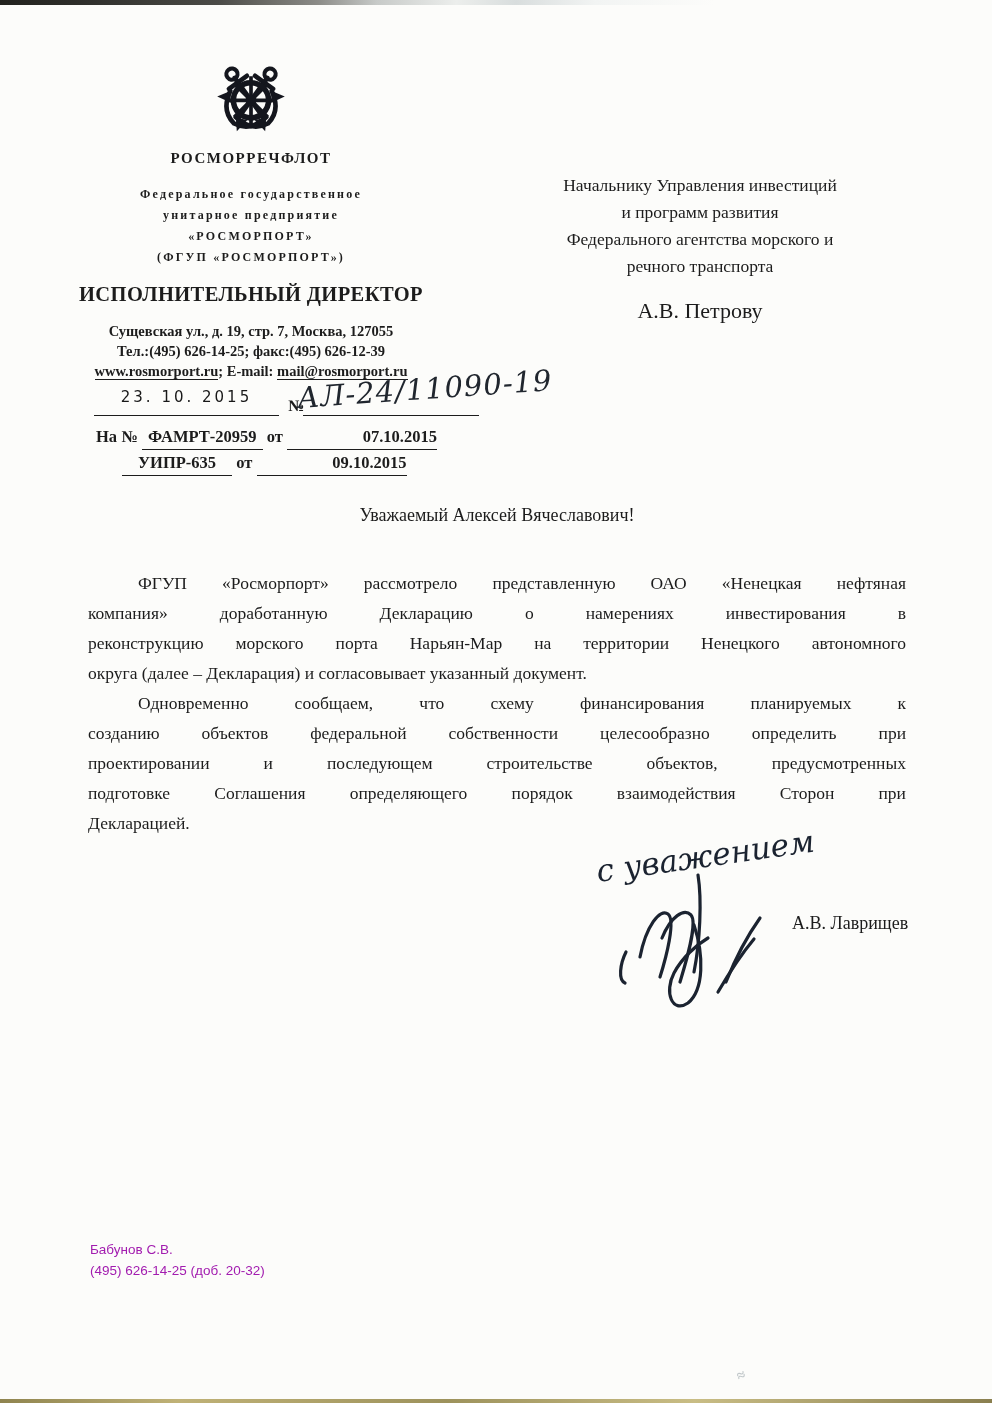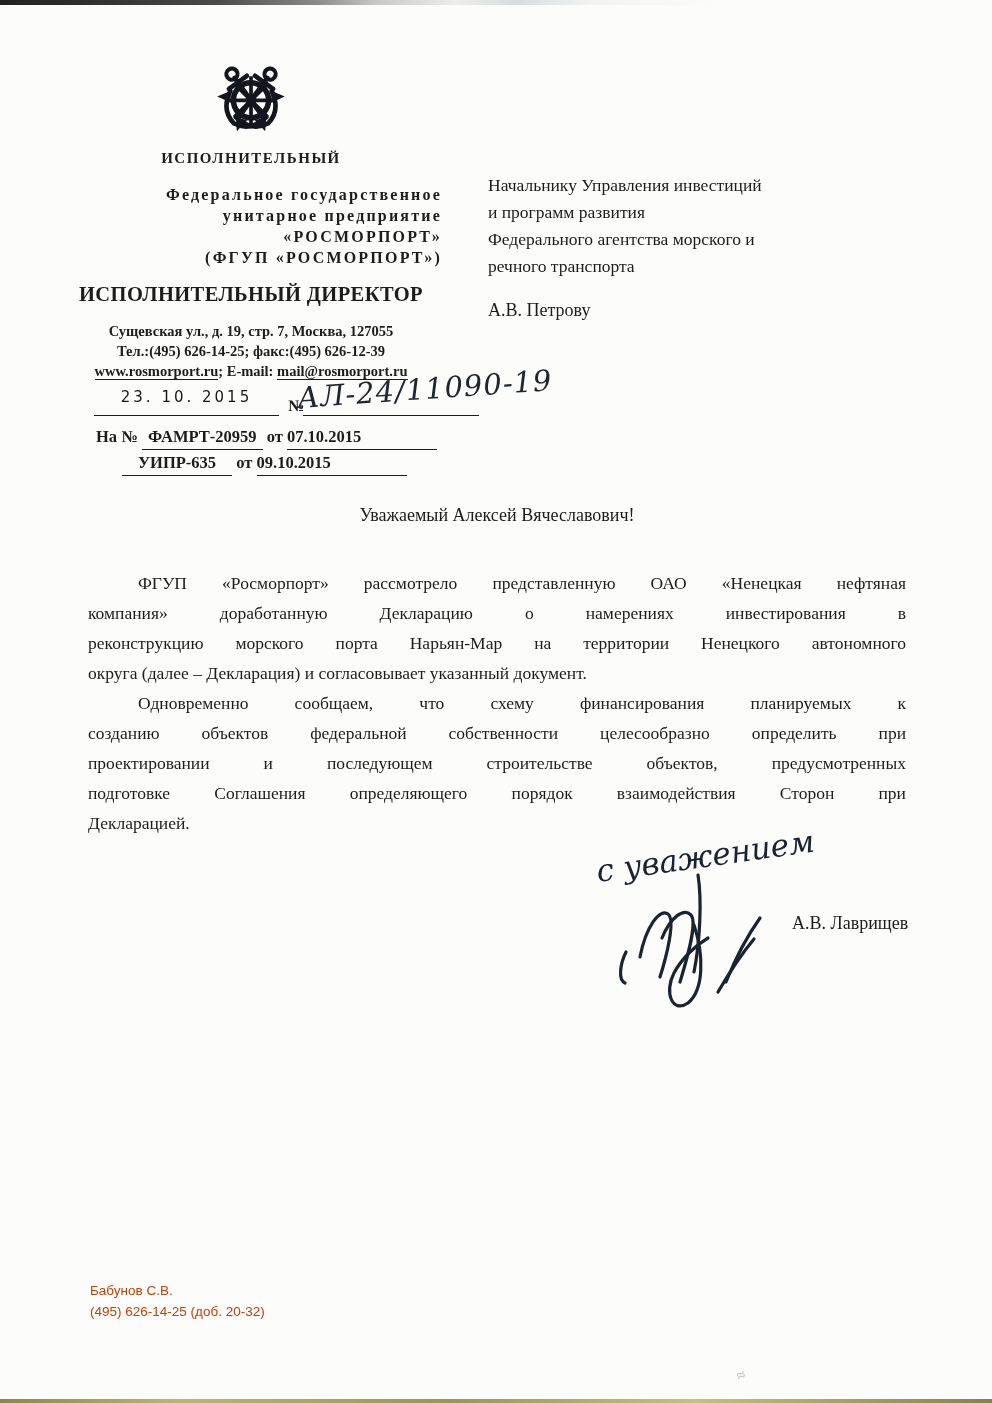--- a/index.html
+++ b/index.html
@@ -36,23 +36,22 @@
     position: absolute; left: 60px; top: 54px; width: 382px;
     text-align: center;
   }
   .logo { display: block; margin: 0 auto; }
   .agency-name {
     margin-top: 8px;
     font-weight: bold; font-size: 15px; letter-spacing: 1.5px;
   }
   .org-block { margin-top: 17px; }
   .org-line {
-    font-weight: bold; font-size: 16px; letter-spacing: 2.2px;
+    font-weight: bold; font-size: 12px; letter-spacing: 2.2px;
     line-height: 21px;
-    text-align: right;
   }
   .position-title {
     margin-top: 15px;
     font-weight: bold; font-size: 20.5px; letter-spacing: .4px;
   }
   .addr-block { margin-top: 15px; }
   .addr-line { font-weight: bold; font-size: 14.5px; line-height: 20px; }
   .u-inline { border-bottom: 1.5px solid #1c1c1c; }
 
   
@@ -84,32 +83,32 @@
   }
 
   .ref-row {
     text-align: left; font-weight: bold; font-size: 16.5px; line-height: 25px;
     white-space: nowrap;
   }
   .ref-row.r1 { margin-left: 36px; margin-top: 6px; }
   .ref-row.r2 { margin-left: 62px; font-family: Liberation Serif, serif; }
   .u-box {
     display: inline-block; border-bottom: 1.6px solid #1c1c1c;
-    text-align: left;
+    text-align: right;
   }
   .u-box.pad { padding: 0 6px; }
   .u-box.pad-wide { padding: 0 16px; }
   .u-box.date-cell { min-width: 150px; }
 
   
   .recipient {
     position: absolute; left: 488px; top: 172px; width: 424px;
-    font-size: 17.5px; line-height: 27px;
-  }
-  .recipient-name { margin-top: 17px; font-size: 18px; }
+    text-align: center; font-size: 17.5px; line-height: 27px;
+  }
+  .recipient-name { margin-top: 17px; font-size: 22px; }
 
   
   .letter-body { position: absolute; left: 88px; top: 500px; width: 818px; }
   .salutation {
     text-align: center; font-size: 18px; line-height: 30px;
     margin-bottom: 38px;
   }
   .para { font-size: 17.5px; }
   .jline {
     text-align: justify; height: 30px; line-height: 30px; overflow: hidden;
@@ -120,23 +119,23 @@
 
   
   .sig-svg { position: absolute; left: 568px; top: 830px; }
   .signer-name {
     position: absolute; left: 792px; top: 908px;
     font-size: 18px; line-height: 30px;
   }
 
   
   .exec-footer {
-    position: absolute; left: 90px; top: 1280px;
+    position: absolute; left: 90px; top: 1239px;
     font-size: 13.5px; line-height: 21px; font-family: "Liberation Sans", sans-serif;
-    color: #c2410c;
+    color: #a21caf;
   }
 </style>
 </head>
 <body>
 
 <div class="page">
 
   <div class="scan-top-edge"></div>
 
   <div class="lh-left">
@@ -163,21 +162,21 @@
           <path d="M 55 24 L 55 76"></path>
           <path d="M 29 50 L 81 50"></path>
           <path d="M 37 32 L 73 68"></path>
           <path d="M 73 32 L 37 68"></path>
         </g>
         <circle cx="55" cy="50" r="19" stroke-width="6"></circle>
         <circle cx="55" cy="50" r="6" fill="#14161d" stroke="none"></circle>
       </g>
     </svg>
 
-    <div class="agency-name">ИСПОЛНИТЕЛЬНЫЙ</div>
+    <div class="agency-name">РОСМОРРЕЧФЛОТ</div>
 
     <div class="org-block">
       <div class="org-line">Федеральное государственное</div>
       <div class="org-line">унитарное предприятие</div>
       <div class="org-line">«РОСМОРПОРТ»</div>
       <div class="org-line">(ФГУП «РОСМОРПОРТ»)</div>
     </div>
 
     <div class="position-title">ИСПОЛНИТЕЛЬНЫЙ ДИРЕКТОР</div>
 

